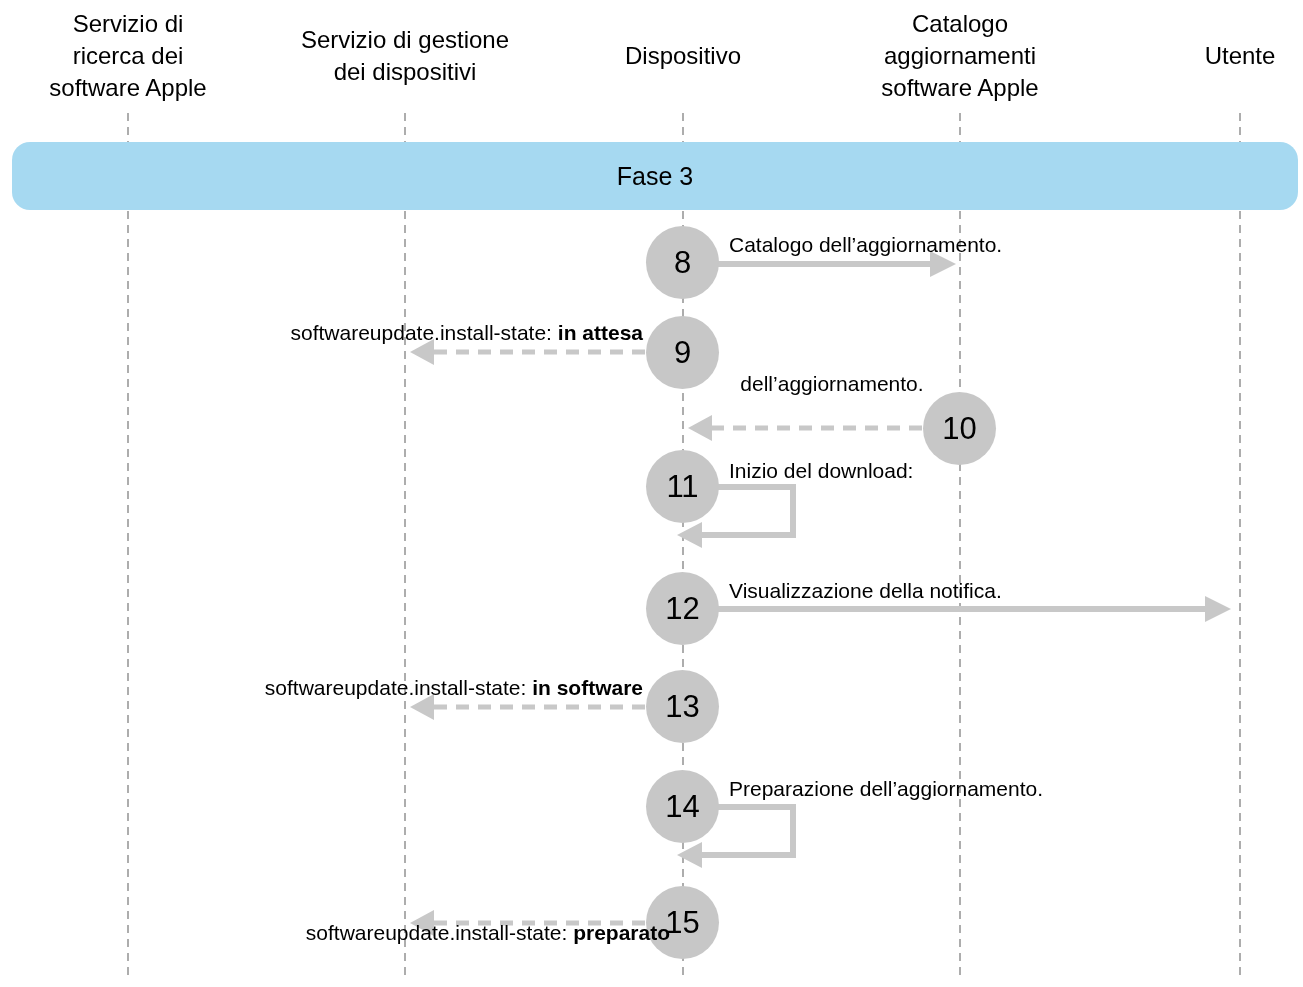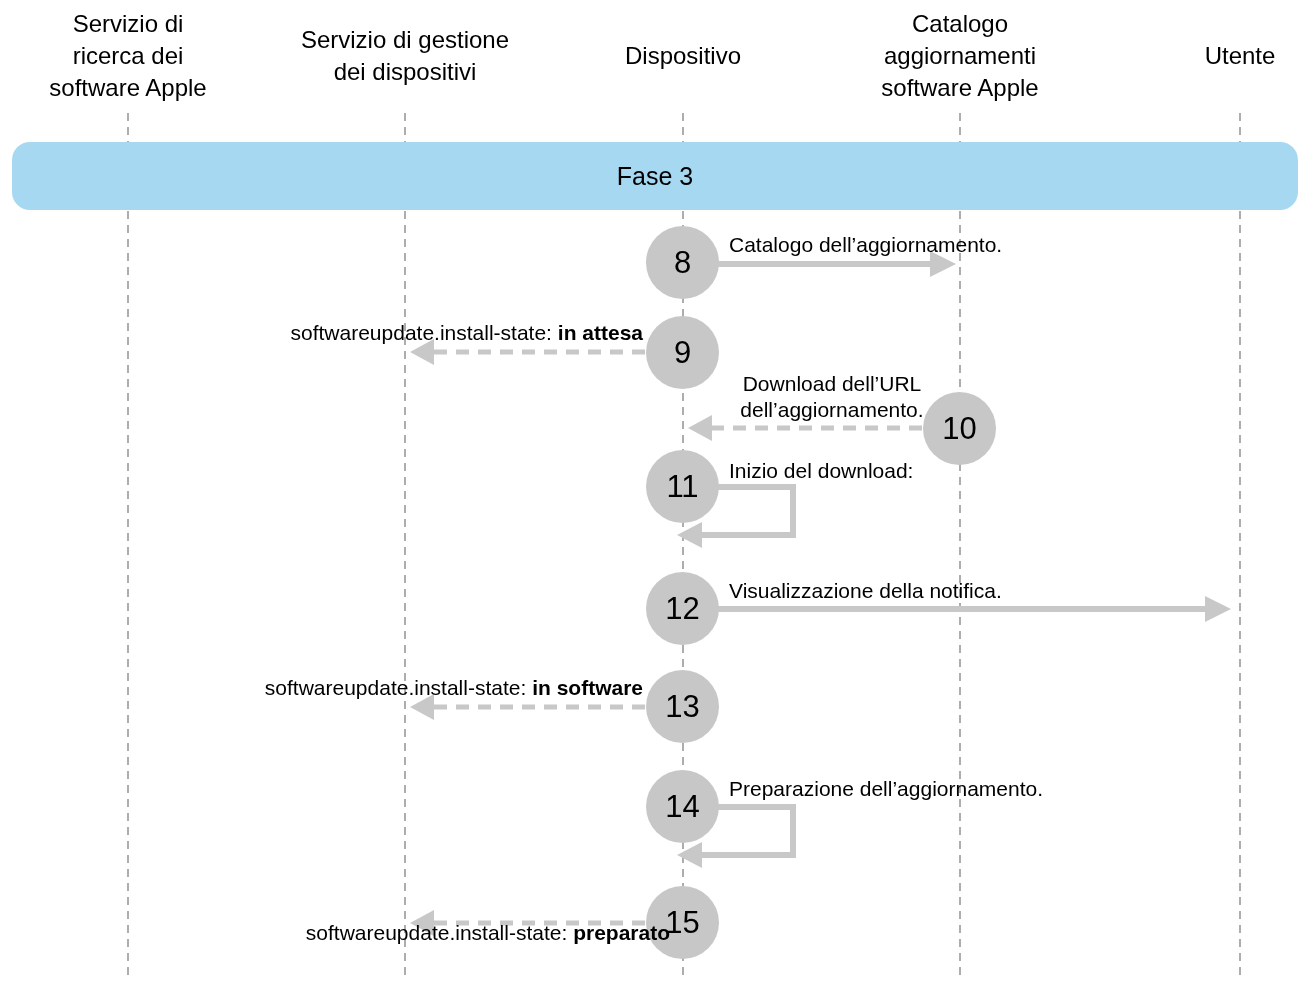--- a/index.html
+++ b/index.html
@@ -134,21 +134,20 @@
 
   <div class="msg" style="left:729px;top:232px;">
     <span>Catalogo dell’aggiornamento.</span>
   </div>
 
   <div class="msg" style="right:660px;top:320px;">
     <span>softwareupdate.install-state: </span><span class="b">in attesa</span>
   </div>
 
   <div class="msg msg-center" style="left:712px;top:371px;">
-    <div>Download dell’URL</div>
     <div>dell’aggiornamento.</div>
   </div>
 
   <div class="msg" style="left:729px;top:458px;">
     <span>Inizio del download:</span>
   </div>
 
   <div class="msg" style="left:729px;top:578px;">
     <span>Visualizzazione della notifica.</span>
   </div>

